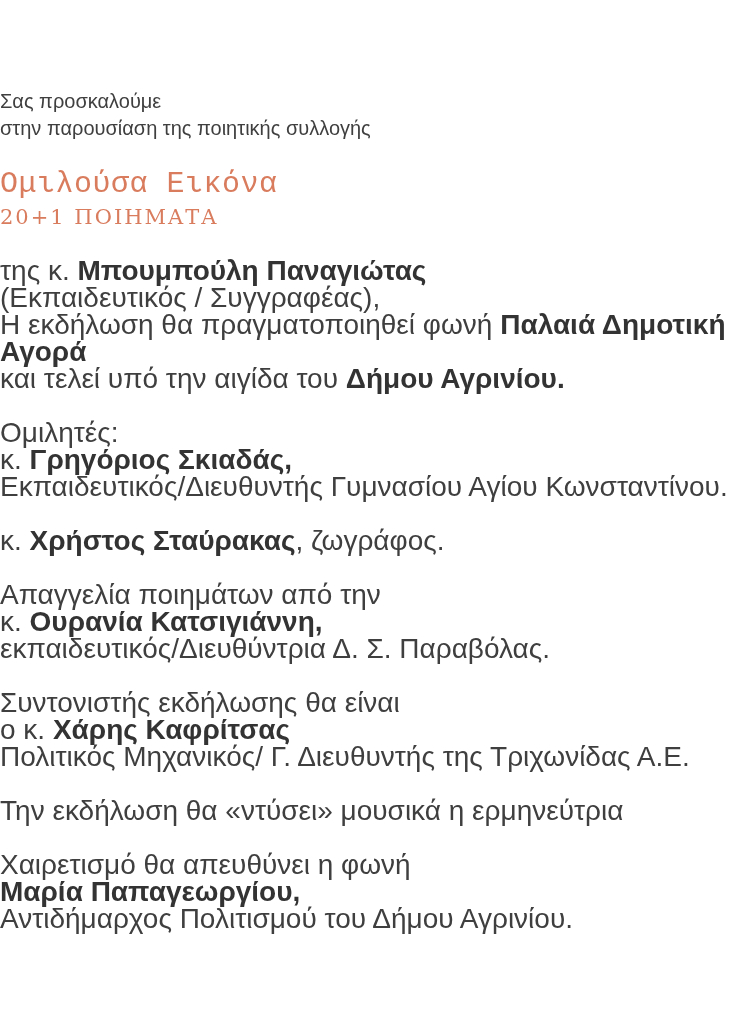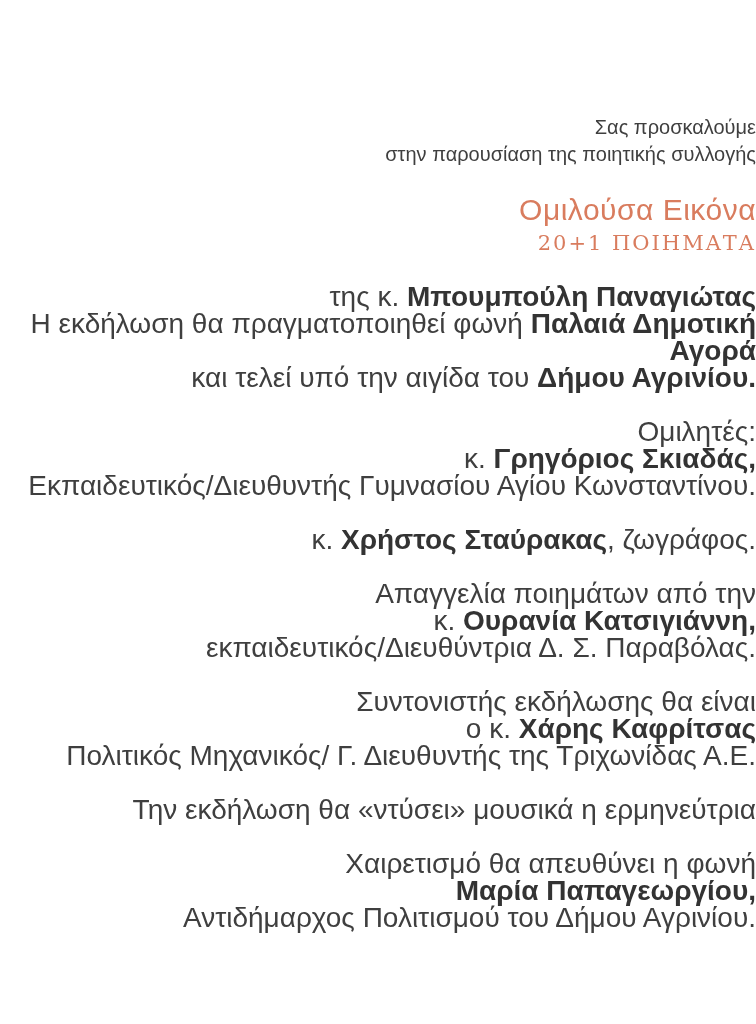--- a/index.html
+++ b/index.html
@@ -7,33 +7,33 @@
     padding: 0;
     background: #ffffff;
   }
   .page {
     position: relative;
     width: 756px;
     height: 1024px;
     margin: 0 auto;
     background: #ffffff;
     box-sizing: border-box;
-    padding-top: 114px;
+    padding-top: 88px;
     font-family: "Liberation Sans", sans-serif;
     color: #3f3f3f;
-    text-align: right;
+    text-align: left;
     overflow: hidden;
   }
   .intro .line {
     font-size: 20px;
     line-height: 27px;
   }
   .title {
     margin: 24px 0 0 0;
-    font-family: Liberation Sans, sans-serif;
+    font-family: Liberation Mono, monospace;
     font-weight: 400;
     font-size: 30px;
     line-height: 36px;
     letter-spacing: 0.5px;
   }
   .subtitle {
     margin: 2px 0 0 0;
     font-family: "DejaVu Serif", serif;
     font-weight: 400;
     font-size: 21px;
@@ -61,20 +61,21 @@
 <div class="page" style="background: rgb(255, 255, 255); color: rgb(63, 63, 63);">
   <div class="intro">
       <div class="line"><span class="">Σας προσκαλούμε</span></div>
       <div class="line"><span class="">στην παρουσίαση της ποιητικής συλλογής</span></div>
     </div>
   <h1 class="title" style="color: rgb(217, 124, 94);">Ομιλούσα Εικόνα</h1>
   <h2 class="subtitle" style="color: rgb(217, 124, 94);">20+1 ΠΟΙΗΜΑΤΑ</h2>
   <div class="body-text">
       <div class="para">
         <div class="line"><span class="">της κ. </span><span class="b">Μπουμπούλη Παναγιώτας</span></div>
+        <div class="line"><span class="">(Εκπαιδευτικός / Συγγραφέας),</span></div>
         <div class="line"><span class="">Η εκδήλωση θα πραγματοποιηθεί φωνή </span><span class="b">Παλαιά Δημοτική Αγορά</span></div>
         <div class="line"><span class="">και τελεί υπό την αιγίδα του </span><span class="b">Δήμου Αγρινίου.</span></div>
       </div>
       <div class="para">
         <div class="line"><span class="">Ομιλητές:</span></div>
         <div class="line"><span class="">κ. </span><span class="b">Γρηγόριος Σκιαδάς,</span></div>
         <div class="line"><span class="">Εκπαιδευτικός/Διευθυντής Γυμνασίου Αγίου Κωνσταντίνου.</span></div>
       </div>
       <div class="para">
         <div class="line"><span class="">κ. </span><span class="b">Χρήστος Σταύρακας</span><span class="">, ζωγράφος.</span></div>

